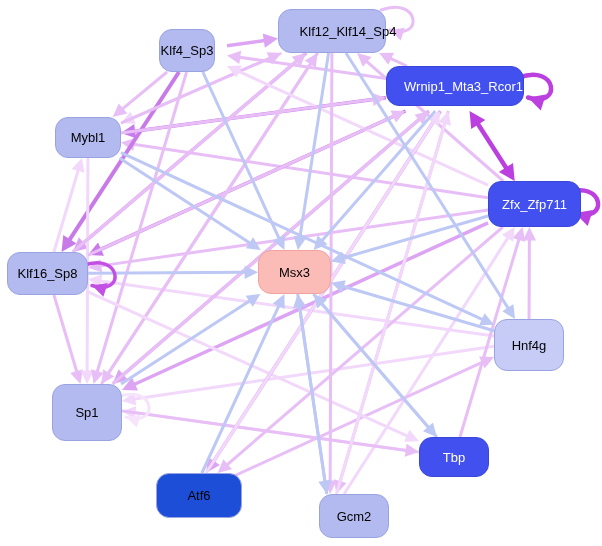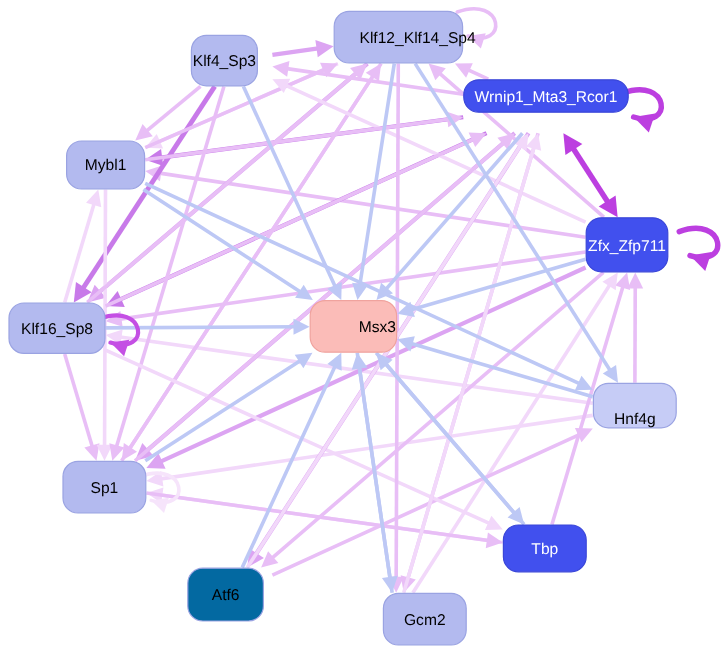--- a/index.html
+++ b/index.html
@@ -279,44 +279,44 @@
         <polygon points="126.0,417.0 140.8,414.8 136.7,427.4" fill="#f6e4fb"></polygon>
       </g>
     </svg>
   <div id="nodes-layer">
       <div class="node" style="left: 159px; top: 29px; width: 56px; height: 43px; background: rgb(179, 186, 239); color: rgb(0, 0, 0); border-color: rgb(154, 163, 226);">
         <span>Klf4_Sp3</span>
       </div>
       <div class="node" style="left: 278px; top: 9px; width: 108px; height: 44px; background: rgb(179, 186, 239); color: rgb(0, 0, 0); border-color: rgb(154, 163, 226); padding-left: 32px;">
         <span>Klf12_Klf14_Sp4</span>
       </div>
-      <div class="node" style="left: 386px; top: 66px; width: 138px; height: 28px; background: rgb(65, 80, 238); color: rgb(255, 255, 255); border-color: rgb(58, 70, 216);">
+      <div class="node" style="left: 386px; top: 66px; width: 138px; height: 40px; background: rgb(65, 80, 238); color: rgb(255, 255, 255); border-color: rgb(58, 70, 216); justify-content: flex-end;">
         <span>Wrnip1_Mta3_Rcor1</span>
       </div>
-      <div class="node" style="left: 488px; top: 181px; width: 69px; height: 46px; background: rgb(65, 80, 238); color: rgb(255, 255, 255); border-color: rgb(58, 70, 216); justify-content: center;">
+      <div class="node" style="left: 488px; top: 181px; width: 93px; height: 46px; background: rgb(65, 80, 238); color: rgb(255, 255, 255); border-color: rgb(58, 70, 216); justify-content: center;">
         <span>Zfx_Zfp711</span>
       </div>
       <div class="node" style="left: 55px; top: 117px; width: 66px; height: 41px; background: rgb(179, 186, 239); color: rgb(0, 0, 0); border-color: rgb(154, 163, 226); text-align: right;">
         <span>Mybl1</span>
       </div>
       <div class="node" style="left: 7px; top: 252px; width: 81px; height: 43px; background: rgb(179, 186, 239); color: rgb(0, 0, 0); border-color: rgb(154, 163, 226);">
         <span>Klf16_Sp8</span>
       </div>
-      <div class="node" style="left: 258px; top: 250px; width: 73px; height: 44px; background: rgb(251, 188, 184); color: rgb(0, 0, 0); border-color: rgb(240, 163, 158); justify-content: flex-end;">
+      <div class="node" style="left: 258px; top: 250px; width: 73px; height: 44px; background: rgb(251, 188, 184); color: rgb(0, 0, 0); border-color: rgb(240, 163, 158);">
         <span>Msx3</span>
       </div>
-      <div class="node" style="left: 494px; top: 319px; width: 70px; height: 38px; background: rgb(198, 204, 246); color: rgb(0, 0, 0); border-color: rgb(154, 163, 226); align-items: flex-end;">
+      <div class="node" style="left: 494px; top: 319px; width: 70px; height: 52px; background: rgb(198, 204, 246); color: rgb(0, 0, 0); border-color: rgb(154, 163, 226);">
         <span>Hnf4g</span>
       </div>
-      <div class="node" style="left: 52px; top: 384px; width: 70px; height: 44px; background: rgb(179, 186, 239); color: rgb(0, 0, 0); border-color: rgb(154, 163, 226);">
+      <div class="node" style="left: 52px; top: 384px; width: 70px; height: 57px; background: rgb(179, 186, 239); color: rgb(0, 0, 0); border-color: rgb(154, 163, 226);">
         <span>Sp1</span>
       </div>
       <div class="node" style="left: 419px; top: 437px; width: 70px; height: 40px; background: rgb(65, 80, 238); color: rgb(255, 255, 255); border-color: rgb(58, 70, 216); text-align: right;">
         <span>Tbp</span>
       </div>
-      <div class="node" style="left: 156px; top: 473px; width: 64px; height: 45px; background: #0369a1; color: rgb(0, 0, 0); border-color: rgb(154, 163, 226);">
+      <div class="node" style="left: 156px; top: 473px; width: 86px; height: 45px; background: #1d4ed8; color: rgb(0, 0, 0); border-color: rgb(154, 163, 226);">
         <span>Atf6</span>
       </div>
       <div class="node" style="left: 295px; top: 494px; width: 70px; height: 44px; background: rgb(179, 186, 239); color: rgb(0, 0, 0); border-color: rgb(154, 163, 226); margin-left: 24px;">
         <span>Gcm2</span>
       </div>
     </div>
 </div>
 
 </body></html>

